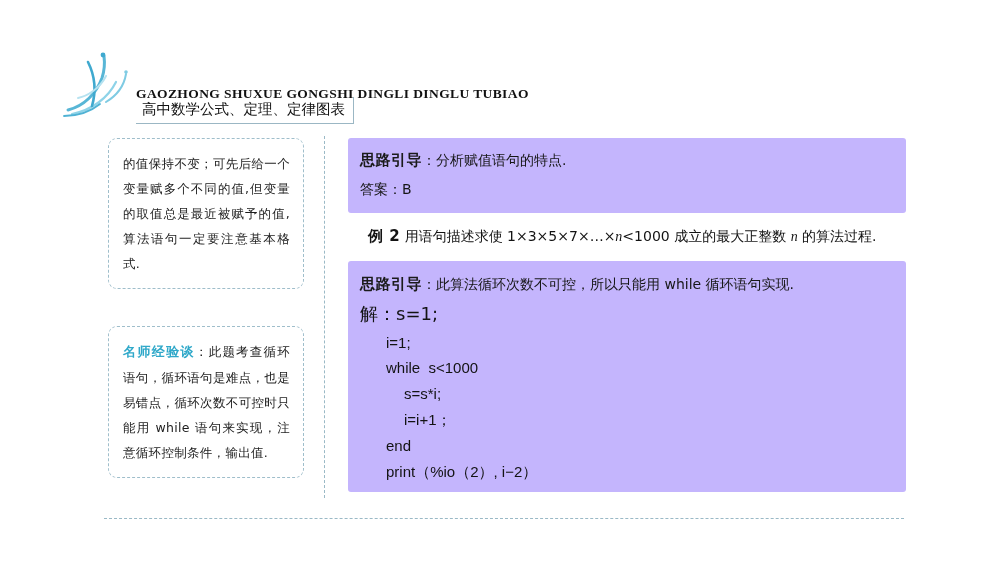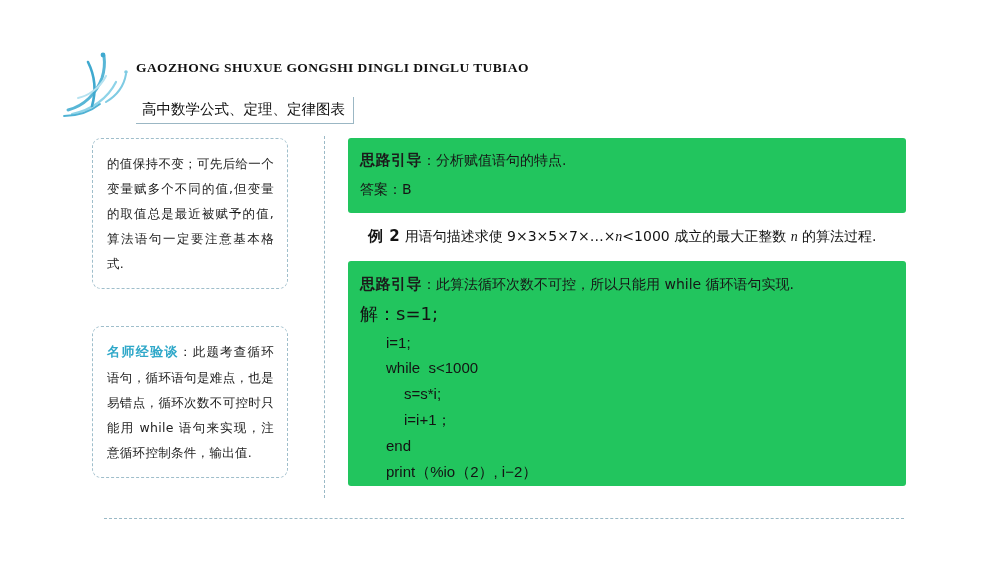--- a/index.html
+++ b/index.html
@@ -31,21 +31,21 @@
   .header-flourish {
     position: absolute;
     left: 0;
     top: 0;
     width: 86px;
     height: 72px;
   }
   .header-title-en {
     position: absolute;
     left: 74px;
-    top: 12px;
+    top: 38px;
     font-family: "Liberation Serif", serif;
     font-weight: bold;
     font-size: 13.5px;
     letter-spacing: 0.4px;
     color: #111111;
     white-space: nowrap;
   }
   .header-title-cn {
     position: absolute;
     left: 74px;
@@ -65,21 +65,21 @@
     border-left: 1.3px dashed #9ab9c6;
   }
   .hdash {
     position: absolute;
     border-top: 1.3px dashed #9ab9c6;
   }
 
   
   .left-col {
     position: absolute;
-    left: 92px;
+    left: 108px;
     top: 138px;
     width: 196px;
   }
   .dash-box {
     border: 1.4px dashed #9fbecb;
     border-radius: 9px;
     padding: 12px 13px 12px 14px;
     background: #ffffff;
     box-sizing: border-box;
   }
@@ -103,21 +103,21 @@
   }
 
   
   .right-col {
     position: absolute;
     left: 348px;
     top: 138px;
     width: 558px;
   }
   .blue-block {
-    background: #22c55e;
+    background: #c4b5fd;
     border-radius: 3px;
     padding: 9px 12px 10px 12px;
     box-sizing: border-box;
   }
   .lead-label {
     font-family: "DejaVu Sans", sans-serif;
     font-weight: bold;
     font-size: 15px;
     color: #1b1b1b;
     letter-spacing: 0.5px;
@@ -148,21 +148,21 @@
     font-size: 15px;
     letter-spacing: 0.5px;
     margin-left: 20px;
   }
   .mathi {
     font-family: "Liberation Serif", serif;
     font-style: italic;
   }
   .block-2 {
     margin-top: 10px;
-    padding: 10px 12px 2px 12px;
+    padding: 10px 12px 8px 12px;
   }
   .code-line {
     font-family: Liberation Sans, sans-serif;
     font-size: 15px;
     line-height: 1.72;
     color: #131313;
     white-space: pre;
   }
   .sol-head {
     font-family: "DejaVu Sans", sans-serif;
@@ -210,21 +210,21 @@
 
     <div class="blue-block">
       <div class="body-cn">
         <span class="lead-label">思路引导</span><span>：分析赋值语句的特点.</span>
       </div>
       <div class="answer-line">答案：B</div>
     </div>
 
     <div class="example-block">
       <span class="ex-no">例 2</span>
-      <span>用语句描述求使 9×3×5×7×…×</span><span class="mathi">n</span><span>&lt;1000 成立的最大正整数 </span><span class="mathi">n</span><span> 的算法过程.</span>
+      <span>用语句描述求使 1×3×5×7×…×</span><span class="mathi">n</span><span>&lt;1000 成立的最大正整数 </span><span class="mathi">n</span><span> 的算法过程.</span>
     </div>
 
     <div class="blue-block block-2">
       <div class="body-cn">
         <span class="lead-label">思路引导</span><span>：此算法循环次数不可控，所以只能用 while 循环语句实现.</span>
       </div>
       <div class="code-line sol-head">解：s=1;</div>
       <div class="code-line indent1">i=1;</div>
       <div class="code-line indent1">while  s&lt;1000</div>
       <div class="code-line indent2">s=s*i;</div>

